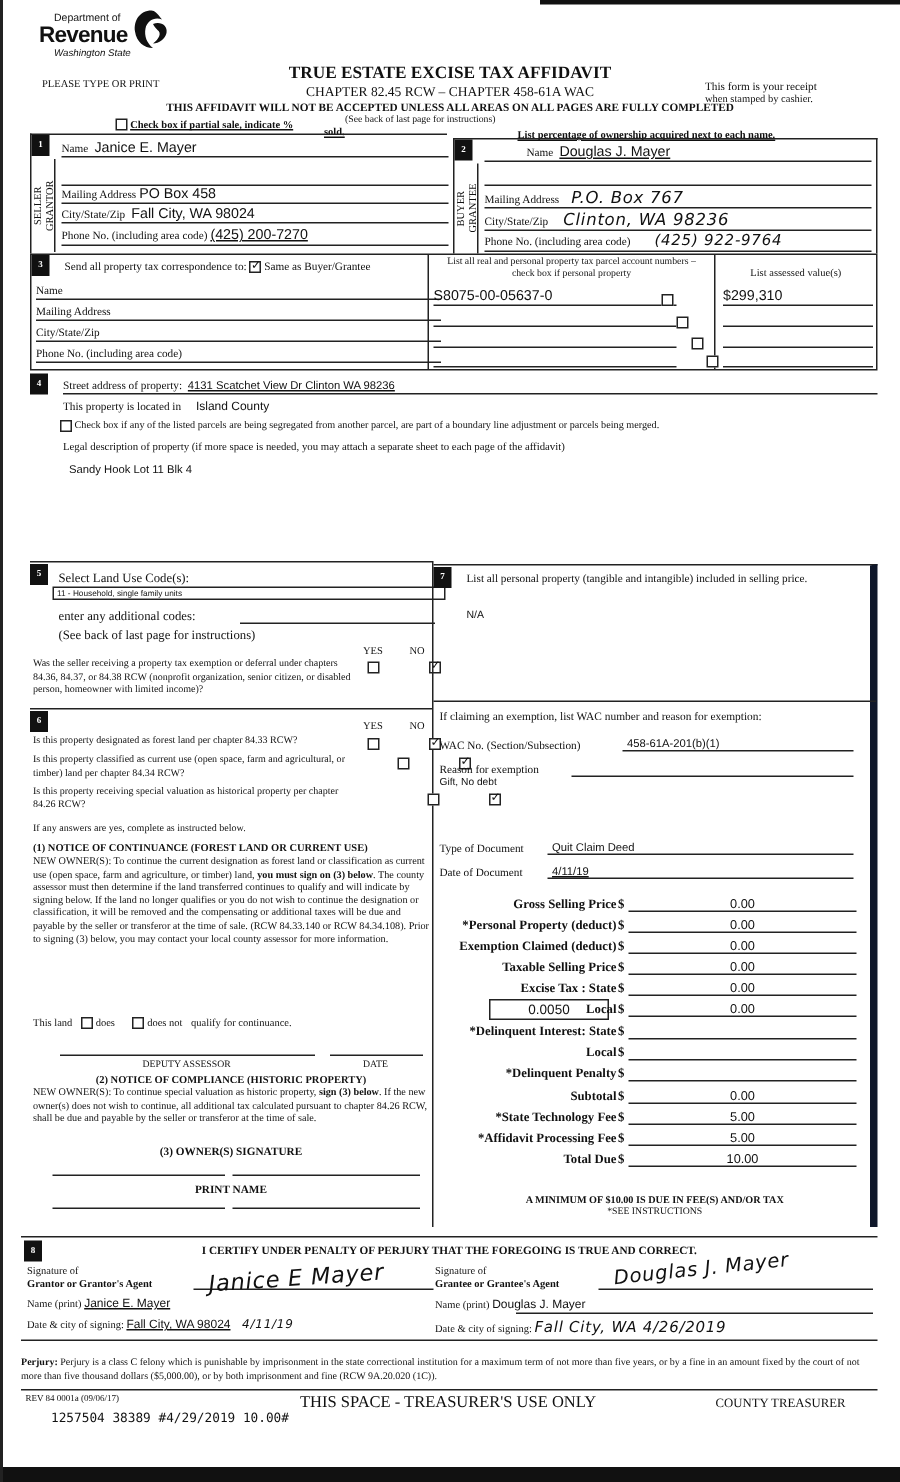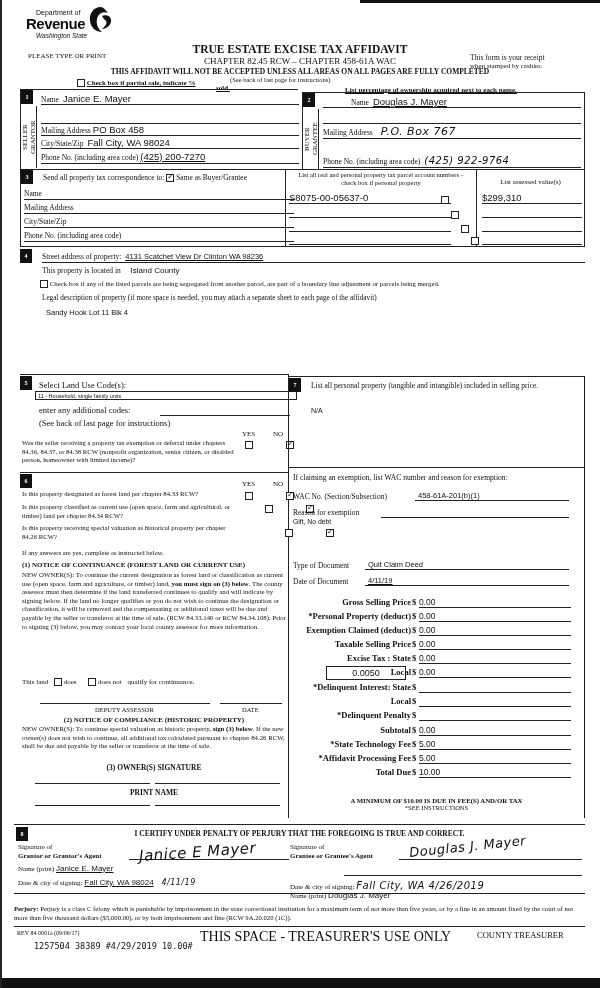--- a/index.html
+++ b/index.html
@@ -13,21 +13,21 @@
   .box { border: 1px solid #222; }
   .numtag { position: absolute; background: #111; color: #fff; font-size: 6px; width: 12px; height: 14px; text-align: center; line-height: 14px; font-weight: bold; }
   .cb { display: inline-block; width: 8px; height: 8px; border: 1px solid #222; vertical-align: middle; position: relative; background: #fff; }
   .cb.checked::after { content: "\2713"; position: absolute; left: 0px; top: -3px; font-size: 8px; font-family: "DejaVu Sans", sans-serif; }
   .filled { font-family: "Liberation Sans", sans-serif; font-size: 9.5px; }
   .vert { writing-mode: vertical-rl; transform: rotate(180deg); font-size: 7px; text-align: center; line-height: 8px; }
   .center { text-align: center; }
   .amtrow { position: absolute; left: 290px; width: 295px; height: 12px; font-size: 8.5px; }
   .amtrow .lbl { position: absolute; right: 174px; top: 0; white-space: nowrap; font-weight: bold; }
   .amtrow .dol { position: absolute; left: 122px; top: 0; font-weight: bold; }
-  .amtrow .val { position: absolute; left: 129px; width: 152px; top: 0; border-bottom: 1px solid #222; height: 11px; text-align: left; font-family: "Liberation Sans", sans-serif; font-size: 8.5px; }
+  .amtrow .val { position: absolute; left: 129px; width: 152px; top: 0; border-bottom: 1px solid #222; height: 11px; text-align: center; font-family: "Liberation Sans", sans-serif; font-size: 8.5px; }
 </style>
 </head>
 <body>
 
 <div class="abs" style="left:360px;top:0;width:240px;height:3px;background:#111;"></div>
 <div class="abs" style="left:0;top:978px;width:600px;height:10px;background:#111;"></div>
 <div class="abs" style="left:0;top:0;width:2px;height:988px;background:#222;"></div>
 
 <div class="abs" style="left:22px;top:4px;width:100px;height:36px;">
   <div class="abs sans" style="left:14px;top:5px;font-size:7px;">Department of</div>
@@ -87,23 +87,27 @@
   </div>
   <div class="abs line" style="left:20px;top:3px;width:258px;height:12px;padding-left:28px;">
     <span style="font-size:7.5px;">Name</span>
     <span class="filled" style="margin-left:2px;text-decoration:underline;">Douglas J. Mayer</span>
   </div>
   <div class="abs line" style="left:20px;top:23px;width:258px;height:8px;"></div>
   <div class="abs line" style="left:20px;top:32px;width:258px;height:14px;">
     <span style="font-size:7.5px;">Mailing Address</span>
     <span class="hand" style="font-size:11px;margin-left:6px;">P.O. Box 767</span>
   </div>
+  <div class="abs line" style="left:20px;top:47px;width:258px;height:14px;">
+    <span style="font-size:7.5px;">City/State/Zip</span>
+    <span class="hand" style="font-size:11px;margin-left:8px;">Clinton, WA 98236</span>
+  </div>
   <div class="abs line" style="left:20px;top:62px;width:258px;height:13px;">
     <span style="font-size:7.5px;">Phone No. (including area code)</span>
-    <span class="hand" style="font-size:10px;margin-left:2px;">(425) 922-9764</span>
+    <span class="hand" style="font-size:10px;margin-left:14px;">(425) 922-9764</span>
   </div>
 </div>
 
 <div class="abs" style="left:20px;top:169px;width:565px;height:78px;border:1px solid #222;">
   <div class="numtag" style="left:0;top:0;">3</div>
   <div class="abs" style="left:22px;top:3px;font-size:7.5px;white-space:nowrap;">
     <span>Send all property tax correspondence to:</span>
     <span class="cb checked"></span>
     <span>Same as Buyer/Grantee</span>
   </div>
@@ -212,21 +216,21 @@
     <b>sign (3) below</b><span>. If the new owner(s) does not wish to continue, all additional tax calculated pursuant to chapter 84.26 RCW, shall be due and payable by the seller or transferor at the time of sale.</span>
   </div>
   <div class="abs bold center" style="left:0;top:290px;width:268px;font-size:7.5px;">(3)  OWNER(S) SIGNATURE</div>
   <div class="abs line" style="left:15px;top:310px;width:115px;"></div>
   <div class="abs line" style="left:135px;top:310px;width:125px;"></div>
   <div class="abs bold center" style="left:0;top:315px;width:268px;font-size:7.5px;">PRINT NAME</div>
   <div class="abs line" style="left:15px;top:332px;width:115px;"></div>
   <div class="abs line" style="left:135px;top:332px;width:125px;"></div>
 </div>
 
-<div class="abs" style="left:289px;top:376px;width:296px;height:442px;border-top:1px solid #222;border-right:1px solid #0f172a;">
+<div class="abs" style="left:289px;top:376px;width:296px;height:442px;border-top:1px solid #222;border-right:5px solid #0f172a;">
   <div class="numtag" style="left:0;top:1px;">7</div>
   <div class="abs" style="left:22px;top:4px;width:265px;font-size:7.5px;line-height:10px;text-indent:0;">List all  personal property (tangible and intangible) included in selling price.</div>
   <div class="abs sans" style="left:22px;top:30px;font-size:7px;">N/A</div>
   <div class="abs" style="left:0;top:90px;width:295px;border-top:1px solid #222;"></div>
   <div class="abs" style="left:4px;top:96px;font-size:7.6px;white-space:nowrap;">If claiming an exemption, list WAC number and reason for exemption:</div>
 
   <div class="abs" style="left:4px;top:115px;font-size:7.5px;white-space:nowrap;">
     <span>WAC No. (Section/Subsection)</span>
   </div>
   <div class="abs line sans" style="left:126px;top:114px;width:154px;font-size:7.5px;padding-left:3px;">458-61A-201(b)(1)</div>
@@ -335,33 +339,33 @@
     <span class="hand" style="font-size:8px;margin-left:6px;">4/11/19</span>
   </div>
 
   <div class="abs" style="left:276px;top:18px;font-size:7px;line-height:8.5px;">
     <div>Signature of</div>
     <div class="bold">Grantee or Grantee's Agent</div>
   </div>
   <div class="abs line" style="left:385px;top:34px;width:183px;"></div>
   <div class="abs hand" style="left:395px;top:14px;font-size:13px;transform:rotate(-6deg);">Douglas J. Mayer</div>
 
-  <div class="abs" style="left:276px;top:40px;font-size:7px;white-space:nowrap;margin-top:26px;">
+  <div class="abs" style="left:276px;top:40px;font-size:7px;white-space:nowrap;">
     <span>Name (print)</span>
     <span class="sans" style="font-size:8px;">Douglas J. Mayer</span>
   </div>
   <div class="abs line" style="left:330px;top:50px;width:238px;"></div>
   <div class="abs" style="left:276px;top:55px;font-size:7px;white-space:nowrap;">
     <span>Date &amp; city of signing:</span>
     <span class="hand" style="font-size:10px;">Fall City, WA  4/26/2019</span>
   </div>
   <div class="abs line" style="left:0;top:68px;width:571px;"></div>
 </div>
 
 <div class="abs" style="left:14px;top:904px;width:571px;font-size:6.7px;line-height:9px;">
   <b>Perjury:</b>
   <span>Perjury is a class C felony which is punishable by imprisonment in the state correctional institution for a maximum term of not more than five years, or by a fine in an amount fixed by the court of not more than five thousand dollars ($5,000.00), or by both imprisonment and fine (RCW 9A.20.020 (1C)).</span>
 </div>
 <div class="abs line" style="left:14px;top:926px;width:571px;"></div>
 <div class="abs" style="left:17px;top:930px;font-size:6px;">REV 84 0001a (09/06/17)</div>
-<div class="abs" style="left:200px;top:929px;font-size:14px;">THIS SPACE - TREASURER'S USE ONLY</div>
+<div class="abs" style="left:200px;top:929px;font-size:11px;">THIS SPACE - TREASURER'S USE ONLY</div>
 <div class="abs" style="left:477px;top:930px;font-size:8.5px;">COUNTY TREASURER</div>
 <div class="abs" style="left:34px;top:941px;font-family:'DejaVu Sans Mono', monospace;font-size:8.5px;">1257504 38389 #4/29/2019 10.00#</div>
 
 </body></html>

